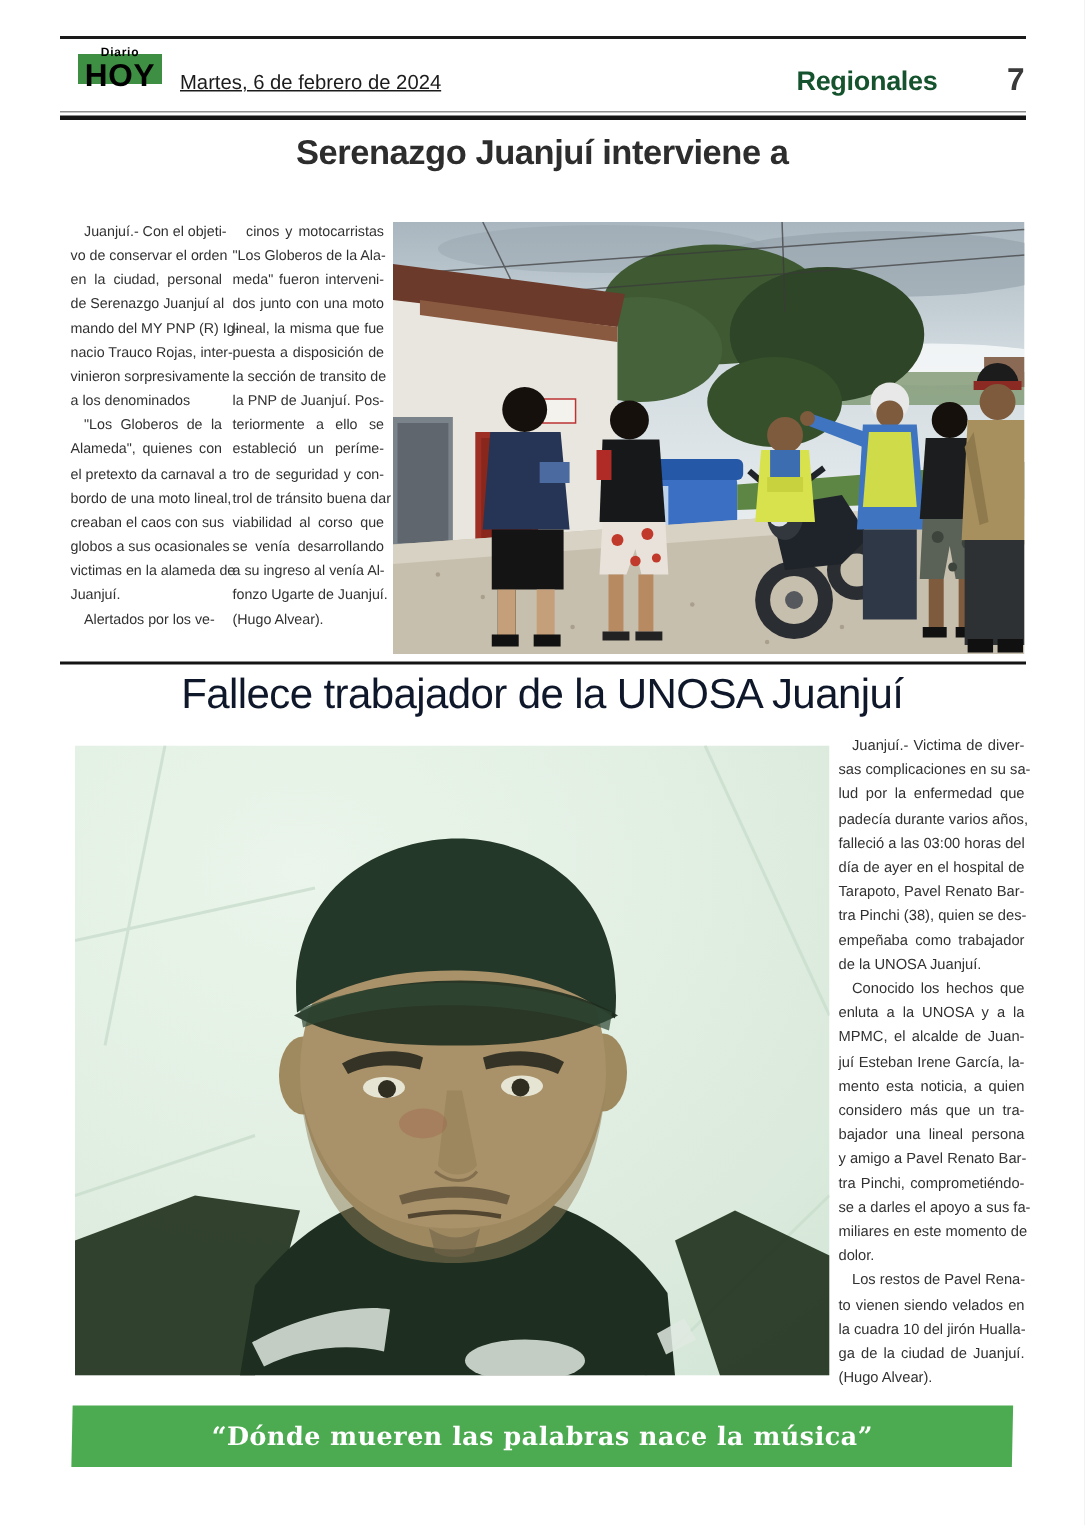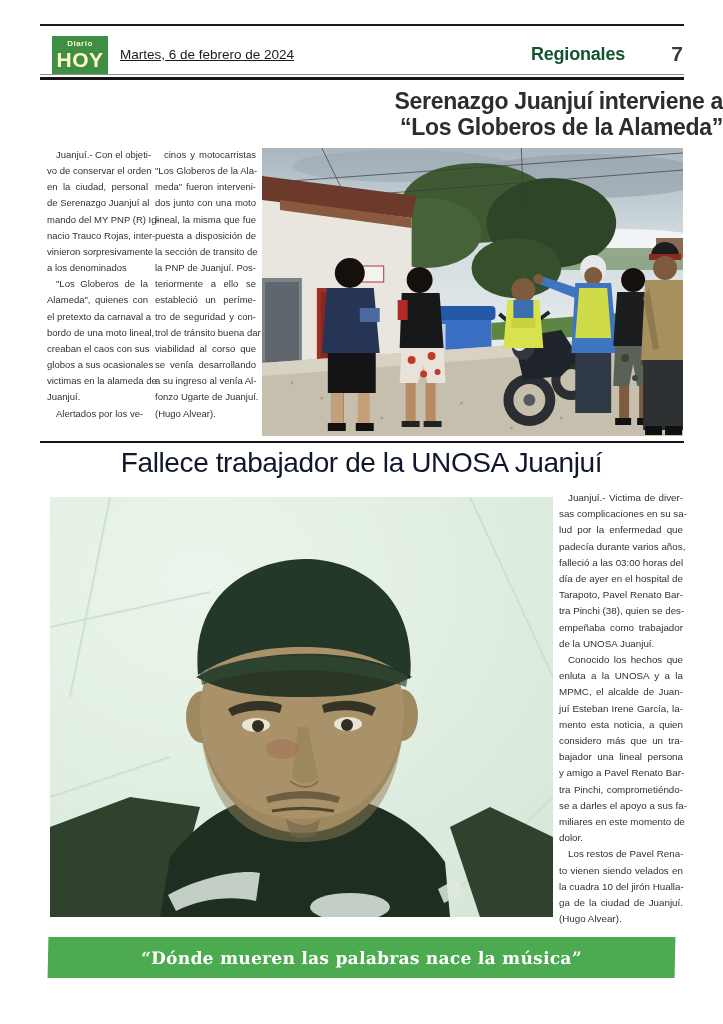--- a/index.html
+++ b/index.html
@@ -1,30 +1,30 @@
 <!DOCTYPE html>
 <html><head>
 <meta charset="utf-8">
 <style>
   html,body{margin:0;padding:0;background:#e9e9e9;}
   .page{position:relative;width:723px;height:1024px;background:#ffffff;margin:0 auto;
         font-family:"Liberation Sans",sans-serif;color:#333;overflow:hidden;}
   .abs{position:absolute;}
   
   .top-rule{left:40px;top:24px;width:644px;height:2px;background:#1a1a1a;}
-  .logo{left:52px;top:36px;width:56px;height:38px;background:#3e8e44;color:#fef9c3;text-align:center;
+  .logo{left:52px;top:36px;width:56px;height:20px;background:#3e8e44;color:#000000;text-align:center;
         display:flex;flex-direction:column;justify-content:center;line-height:1;}
   .logo .small{font-size:8px;font-weight:bold;letter-spacing:.5px;margin-bottom:1px;}
   .logo .big{font-size:21px;font-weight:bold;letter-spacing:.5px;}
   .date{left:120px;top:47px;font-size:13.5px;color:#1c1c1c;text-decoration:underline;}
   .section{right:98px;top:44px;font-size:18px;font-weight:bold;color:#14532d;letter-spacing:-.2px;}
   .pagenum{right:40px;top:42px;font-size:21px;font-weight:bold;color:#3a3a3a;}
   .header-rule{left:40px;top:74px;width:644px;height:2px;border-top:1px solid #8d8d8d;border-bottom:3.5px solid #141414;}
   
-  .h1{left:0;top:88px;width:723px;text-align:right;font-size:23px;line-height:26px;font-weight:bold;
+  .h1{left:0;top:88px;width:723px;text-align:center;font-size:23px;line-height:26px;font-weight:bold;
       color:#2d2d2d;letter-spacing:-.3px;}
   .mid-rule{left:40px;top:441px;width:644px;height:1.7px;background:#141414;}
   .h2{left:0;top:447px;width:723px;text-align:center;font-size:28px;font-weight:normal;color:#0f172a;letter-spacing:-.4px;}
   
   .col{font-size:9.5px;line-height:16.15px;color:#313131;}
   .col .ln{white-space:nowrap;text-align:justify;text-align-last:justify;}
   .col .ln.pl{text-align-last:left;}
   .col .ln.pf{text-indent:9px;}
   .a1c1{left:47px;top:147px;width:101px;}
   .a1c2{left:155px;top:147px;width:101px;}
@@ -49,21 +49,20 @@
     <div class="small">Diario</div>
     <div class="big">HOY</div>
   </div>
   <div class="abs date">Martes, 6 de febrero de 2024</div>
   <div class="abs section">Regionales</div>
   <div class="abs pagenum">7</div>
   <div class="abs header-rule"></div>
 
   <div class="abs h1">
     <div>Serenazgo Juanjuí interviene a</div>
-    <div>“Los Globeros de la Alameda”</div>
   </div>
 
   <div class="abs col a1c1">
       <div class="ln pf">Juanjuí.- Con el objeti-</div>
       <div class="ln">vo de conservar el orden</div>
       <div class="ln">en la ciudad, personal</div>
       <div class="ln">de Serenazgo Juanjuí al</div>
       <div class="ln">mando del MY PNP (R) Ig-</div>
       <div class="ln">nacio Trauco Rojas, inter-</div>
       <div class="ln">vinieron sorpresivamente</div>

